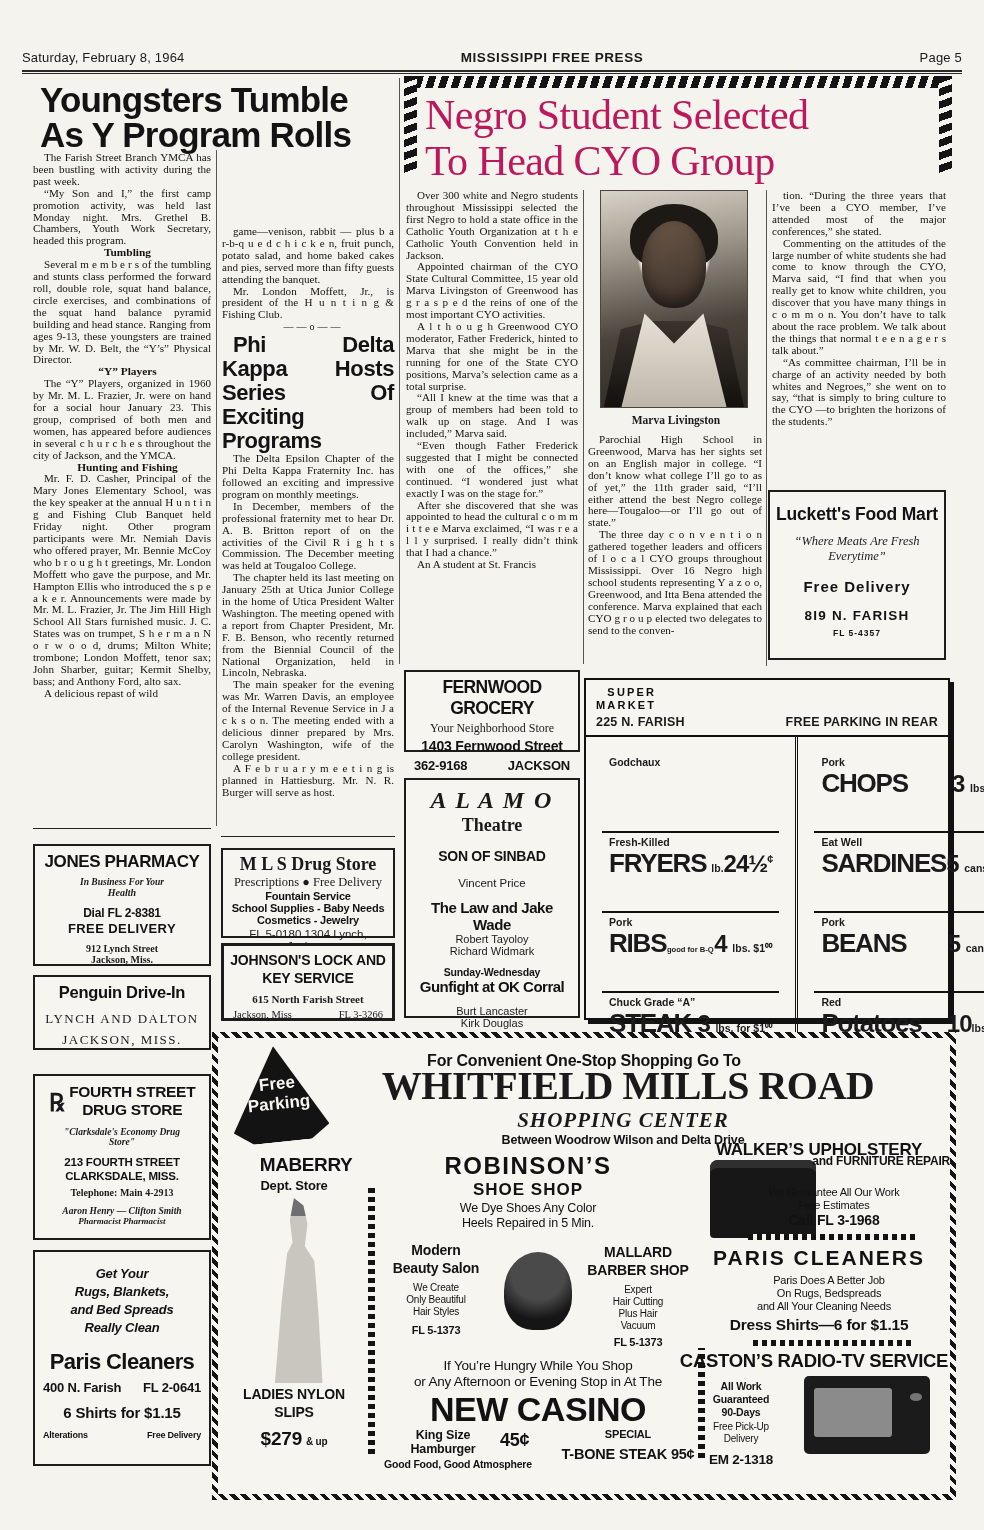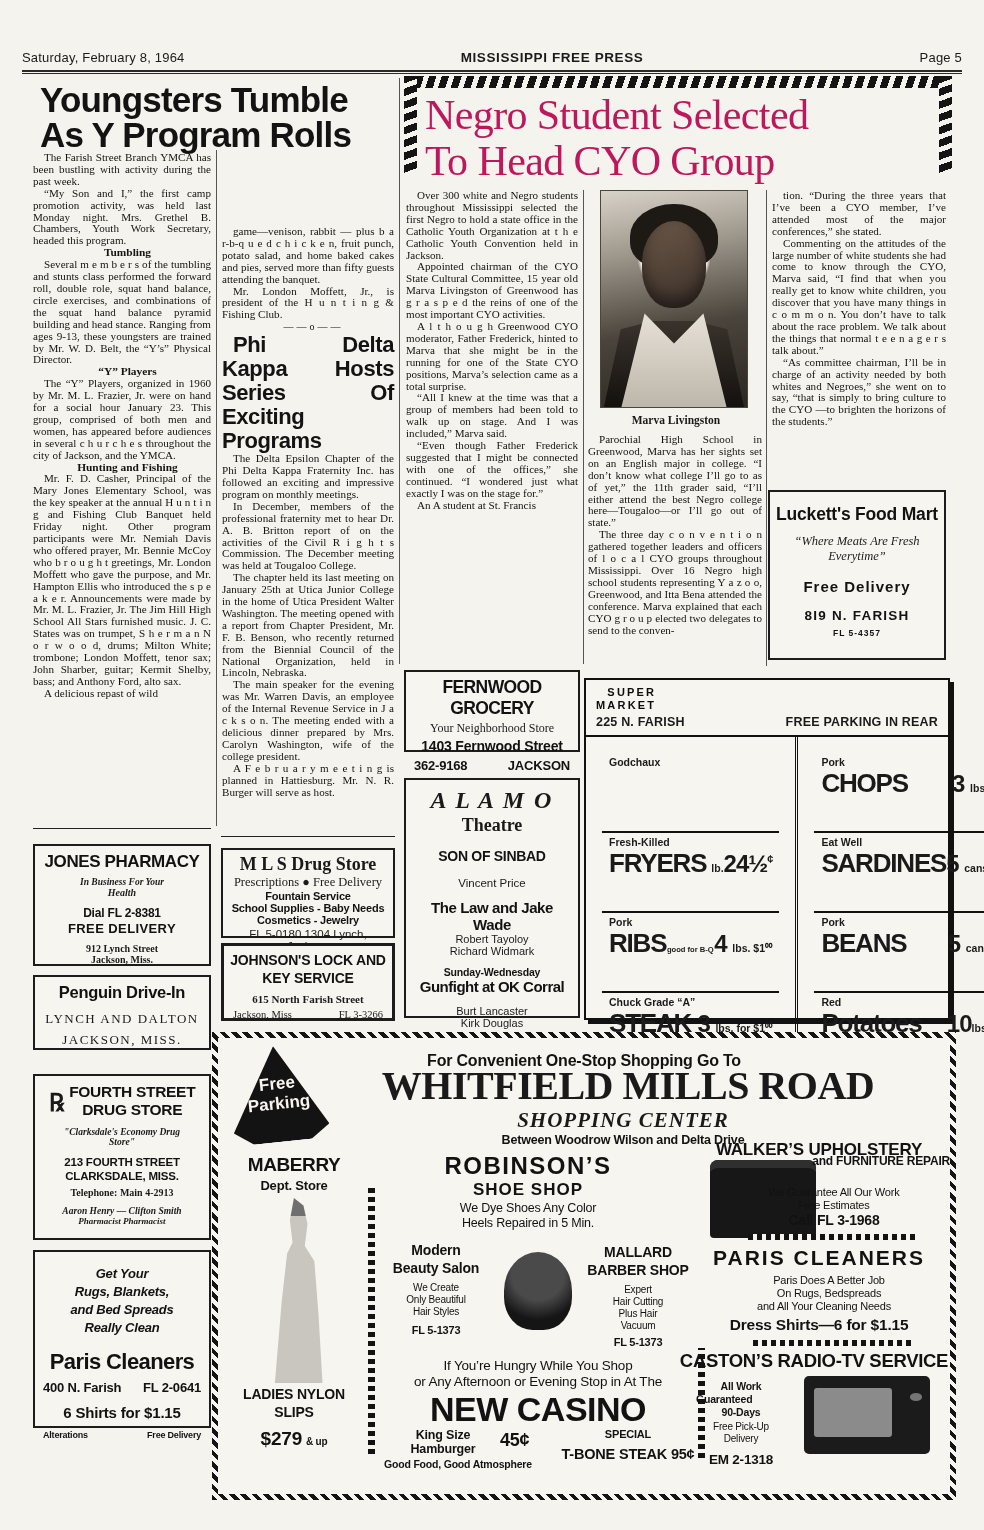--- a/index.html
+++ b/index.html
@@ -254,20 +254,21 @@
   </div>
   <div class="hl" style="left:221px; top:836px; width:174px;"></div>
   <div class="vrule" style="left:399px; top:78px; height:586px;"></div>
 
   <div class="body-col" style="position:absolute; left:406px; top:190px; width:172px; height:472px;">
     <p>Over 300 white and Negro students throughout Mississippi selected the first Negro to hold a state office in the Catholic Youth Organization at t h e Catholic Youth Convention held in Jackson.</p>
     <p>Appointed chairman of the CYO State Cultural Committee, 15 year old Marva Livingston of Greenwood has g r a s p e d the reins of one of the most important CYO activities.</p>
     <p>A l t h o u g h Greenwood CYO moderator, Father Frederick, hinted to Marva that she might be in the running for one of the State CYO positions, Marva’s selection came as a total surprise.</p>
     <p>“All I knew at the time was that a group of members had been told to walk up on stage. And I was included,” Marva said.</p>
     <p>“Even though Father Frederick suggested that I might be connected with one of the offices,” she continued. “I wondered just what exactly I was on the stage for.”</p>
+    <p>After she discovered that she was appointed to head the cultural c o m m i t t e e Marva exclaimed, “I was r e a l l y surprised. I really didn’t think that I had a chance.”</p>
     <p>An A student at St. Francis</p>
   </div>
   <div class="vrule" style="left:583px; top:190px; height:474px;"></div>
 
   <div class="photo" style="left:600px; top:190px; width:148px; height:218px;">
     <div class="hair"></div>
     <div class="face"></div>
     <div class="body"></div>
     <div class="collar"></div>
   </div>
@@ -454,21 +455,21 @@
       <div class="serif it" style="font-size:9.5px; font-weight:bold; margin-top:8px;">"Clarksdale's Economy Drug</div>
       <div class="serif it" style="font-size:9.5px; font-weight:bold;">Store"</div>
       <div class="ad-name-blk" style="font-size:11.5px; margin-top:9px;">213 FOURTH STREET</div>
       <div class="ad-name-blk" style="font-size:11.5px; margin-top:2px;">CLARKSDALE, MISS.</div>
       <div class="serif" style="font-size:10px; font-weight:bold; margin-top:5px;">Telephone: Main 4-2913</div>
       <div class="serif it" style="font-size:9.5px; font-weight:bold; margin-top:8px;">Aaron Henry — Clifton Smith</div>
       <div class="serif it" style="font-size:9px; font-weight:bold;">Pharmacist          Pharmacist</div>
     </div>
   </div>
 
-  <div class="ad" style="left:33px; top:1250px; width:178px; height:178px;">
+  <div class="ad" style="left:33px; top:1250px; width:178px; height:216px;">
     <div class="ad-inner" style="padding-top:14px;">
       <div class="ad-name-blk it" style="font-size:13px;">Get Your</div>
       <div class="ad-name-blk it" style="font-size:13px; margin-top:3px;">Rugs, Blankets,</div>
       <div class="ad-name-blk it" style="font-size:13px; margin-top:3px;">and Bed Spreads</div>
       <div class="ad-name-blk it" style="font-size:13px; margin-top:3px;">Really Clean</div>
       <div class="ad-name-blk" style="font-size:22px; margin-top:14px; letter-spacing:-0.6px;">Paris Cleaners</div>
       <div style="display:flex; justify-content:space-between; margin-top:5px; padding:0 2px;">
         <span class="ad-name-blk" style="font-size:13px;">400 N. Farish</span>
         <span class="ad-name-blk" style="font-size:13px;">FL 2-0641</span>
       </div>
@@ -486,21 +487,21 @@
 
     <div class="free-park">
       <span>Free</span>
       <span>Parking</span>
     </div>
 
     <div class="wf-head" style="position:absolute; left:90px; top:28px; width:640px;">WHITFIELD MILLS ROAD</div>
     <div class="wf-sub" style="position:absolute; left:170px; top:70px; width:470px;">SHOPPING CENTER</div>
     <div class="ad-name-blk" style="position:absolute; left:170px; top:95px; width:470px; text-align:center; font-size:12.5px;">Between Woodrow Wilson and Delta Drive</div>
 
-    <div class="ad-name-blk" style="position:absolute; left:14px; top:116px; width:124px; text-align:center; font-size:19px; letter-spacing:-0.4px;">MABERRY</div>
+    <div class="ad-name-blk" style="position:absolute; left:26px; top:116px; width:124px; text-align:center; font-size:19px; letter-spacing:-0.4px;">MABERRY</div>
     <div class="ad-name-blk" style="position:absolute; left:14px; top:140px; width:124px; text-align:center; font-size:13px;">Dept. Store</div>
     <div class="lady" style="left:46px; top:160px; width:68px; height:185px;"></div>
     <div class="ad-name-blk" style="position:absolute; left:8px; top:348px; width:136px; text-align:center; font-size:14px;">LADIES NYLON</div>
     <div class="ad-name-blk" style="position:absolute; left:8px; top:366px; width:136px; text-align:center; font-size:14px;">SLIPS</div>
     <div style="position:absolute; left:8px; top:390px; width:136px; text-align:center;">
       <span class="ad-name-blk" style="font-size:19px;">$279</span>
       <span class="ad-name-blk" style="font-size:10px;">&amp; up</span>
     </div>
 
     <div class="chain-v" style="left:150px; top:148px; height:268px;"></div>
@@ -549,21 +550,21 @@
 
     <div class="ad-name-blk" style="position:absolute; left:470px; top:208px; width:262px; text-align:center; font-size:21px; letter-spacing:2px;">PARIS CLEANERS</div>
     <div class="ad-name-blk" style="position:absolute; left:490px; top:236px; width:242px; text-align:center; font-size:11px; font-weight:normal;">Paris Does A Better Job</div>
     <div class="ad-name-blk" style="position:absolute; left:490px; top:249px; width:242px; text-align:center; font-size:11px; font-weight:normal;">On Rugs, Bedspreads</div>
     <div class="ad-name-blk" style="position:absolute; left:480px; top:262px; width:252px; text-align:center; font-size:11px; font-weight:normal;">and All Your Cleaning Needs</div>
     <div class="ad-name-blk" style="position:absolute; left:470px; top:278px; width:262px; text-align:center; font-size:15.5px;">Dress Shirts—6 for $1.15</div>
     <div class="chain-h" style="left:535px; top:302px; width:160px;"></div>
 
     <div class="ad-name-blk" style="position:absolute; left:460px; top:312px; width:272px; text-align:center; font-size:18.5px; letter-spacing:-0.3px;">CASTON’S RADIO-TV SERVICE</div>
     <div class="ad-name-blk" style="position:absolute; left:478px; top:342px; width:90px; text-align:center; font-size:10.5px;">All Work</div>
-    <div class="ad-name-blk" style="position:absolute; left:478px; top:355px; width:90px; text-align:left; font-size:10.5px;">Guaranteed</div>
+    <div class="ad-name-blk" style="position:absolute; left:478px; top:355px; width:90px; text-align:center; font-size:10.5px;">Guaranteed</div>
     <div class="ad-name-blk" style="position:absolute; left:478px; top:368px; width:90px; text-align:center; font-size:10.5px;">90-Days</div>
     <div class="ad-name-blk" style="position:absolute; left:478px; top:383px; width:90px; text-align:center; font-size:10px; font-weight:normal;">Free Pick-Up</div>
     <div class="ad-name-blk" style="position:absolute; left:478px; top:395px; width:90px; text-align:center; font-size:10px; font-weight:normal;">Delivery</div>
     <div class="ad-name-blk" style="position:absolute; left:470px; top:414px; width:106px; text-align:center; font-size:13.5px;">EM 2-1318</div>
 
     <div class="tv" style="left:586px; top:338px; width:126px; height:78px;">
       <div class="scr"></div>
       <div class="kn"></div>
     </div>
 

